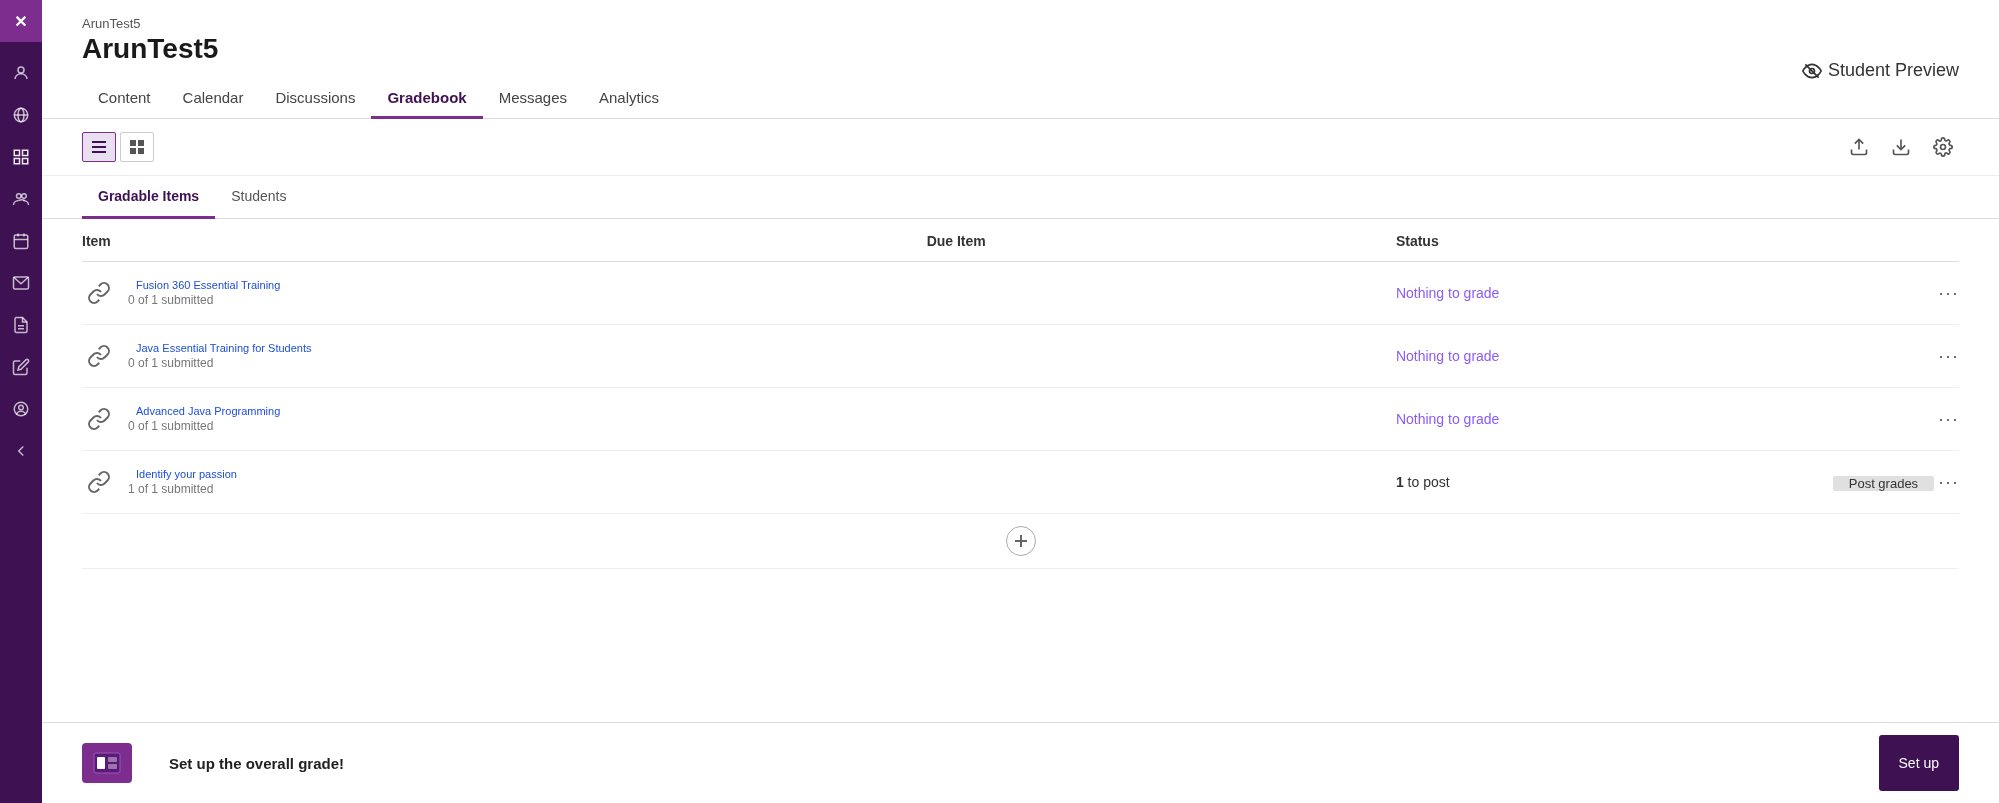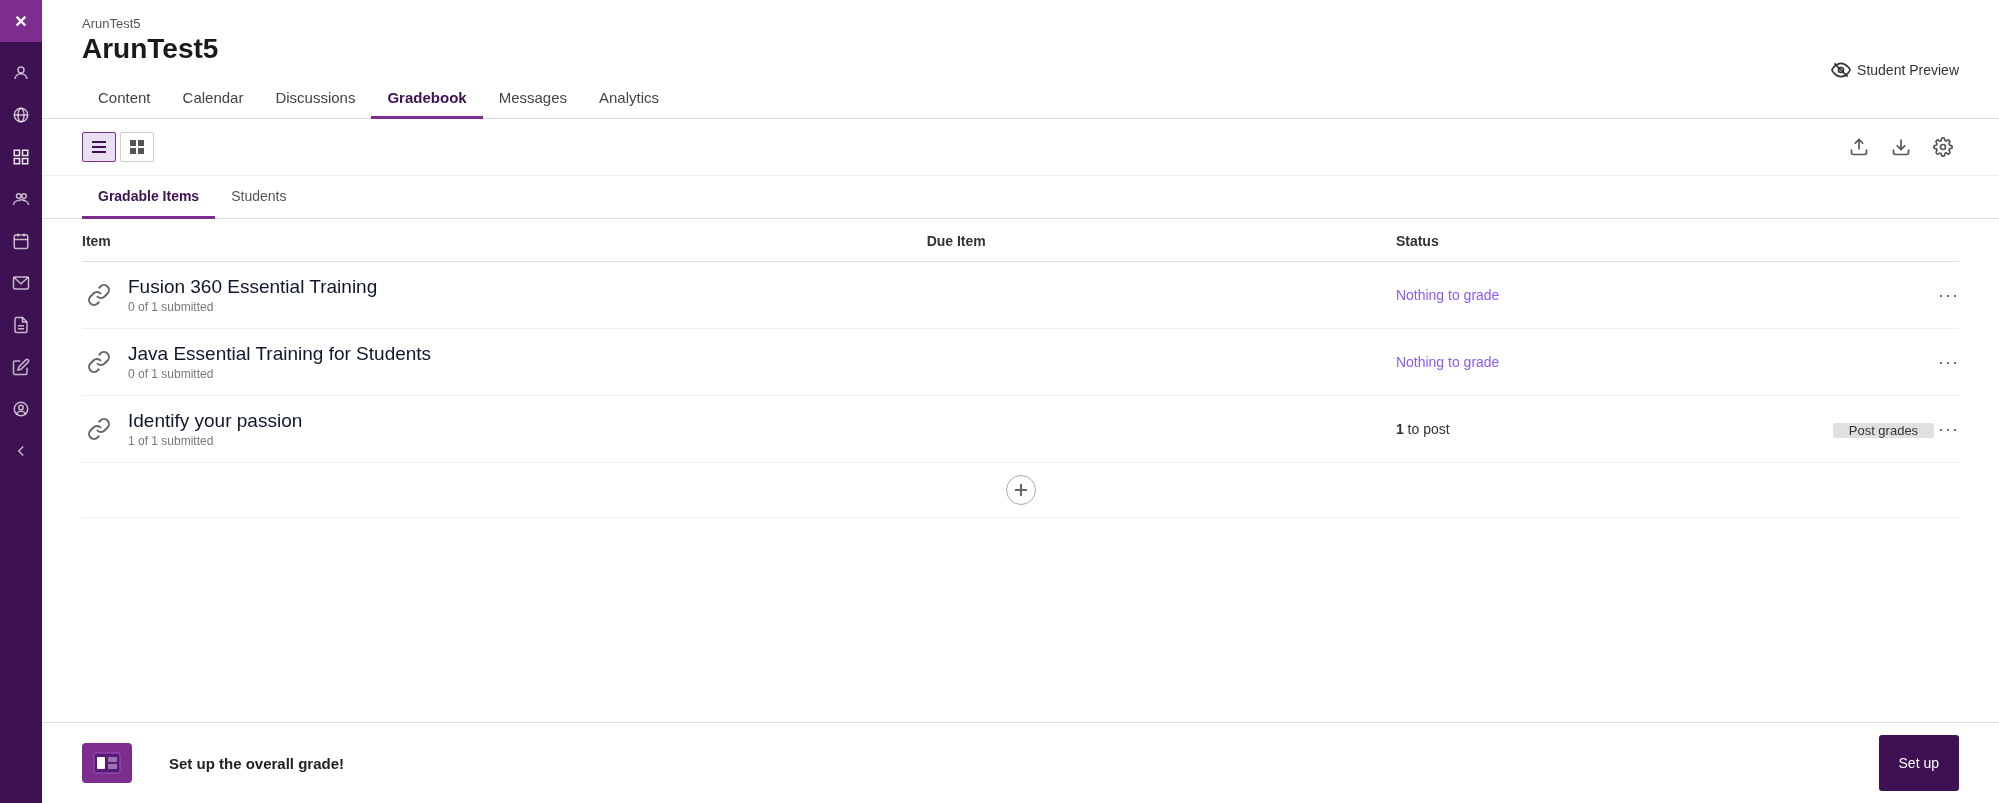--- a/index.html
+++ b/index.html
@@ -100,21 +100,21 @@
       align-items: center;
       padding-bottom: 10px;
       position: absolute;
       right: 40px;
       top: 60px;
     }
     .student-preview-btn {
       display: flex;
       align-items: center;
       gap: 6px;
-      font-size: 14px;
+      font-size: 18px;
       color: #333;
       cursor: pointer;
       background: none;
       border: none;
     }
     .student-preview-btn svg { width: 20px; height: 20px; }
 
     
     .toolbar-row {
       display: flex;
@@ -225,23 +225,24 @@
     }
     .item-icon {
       width: 34px;
       height: 34px;
       display: flex;
       align-items: center;
       justify-content: center;
       flex-shrink: 0;
     }
     .item-info .item-name {
-      font-size: 19px;
-      color: #0f172a;
+      font-size: 11px;
+      color: #1d4ed8;
       font-weight: 500;
+      margin-left: 8px;
     }
     .item-info .item-sub {
       font-size: 12px;
       color: #777;
       margin-top: 2px;
     }
 
     .status-text { font-size: 14px; color: #8b5cf6; }
 
     .post-grades-btn {
@@ -516,20 +517,39 @@
             <td>
     <div class="item-cell">
       <div class="item-icon">
         <svg class="chain-icon" viewBox="0 0 24 24" fill="none" stroke="#666" stroke-width="2">
           <path d="M10 13a5 5 0 0 0 7.54.54l3-3a5 5 0 0 0-7.07-7.07l-1.72 1.71"></path>
           <path d="M14 11a5 5 0 0 0-7.54-.54l-3 3a5 5 0 0 0 7.07 7.07l1.71-1.71"></path>
         </svg>
       </div>
       <div class="item-info">
         <div class="item-name">Java Essential Training for Students</div>
+        <div class="item-sub">0 of 1 submitted</div>
+      </div>
+    </div>
+  </td>
+            <td></td>
+            <td><span class="status-text">Nothing to grade</span></td>
+            <td style="text-align: right;"><button class="more-btn">···</button></td>
+          </tr>
+          <tr>
+            <td>
+    <div class="item-cell">
+      <div class="item-icon">
+        <svg class="chain-icon" viewBox="0 0 24 24" fill="none" stroke="#666" stroke-width="2">
+          <path d="M10 13a5 5 0 0 0 7.54.54l3-3a5 5 0 0 0-7.07-7.07l-1.72 1.71"></path>
+          <path d="M14 11a5 5 0 0 0-7.54-.54l-3 3a5 5 0 0 0 7.07 7.07l1.71-1.71"></path>
+        </svg>
+      </div>
+      <div class="item-info">
+        <div class="item-name">Advanced Java Programming</div>
         <div class="item-sub">0 of 1 submitted</div>
       </div>
     </div>
   </td>
             <td></td>
             <td><span class="status-text">Nothing to grade</span></td>
             <td style="text-align: right;"><button class="more-btn">···</button></td>
           </tr>
           <tr>
             <td>

